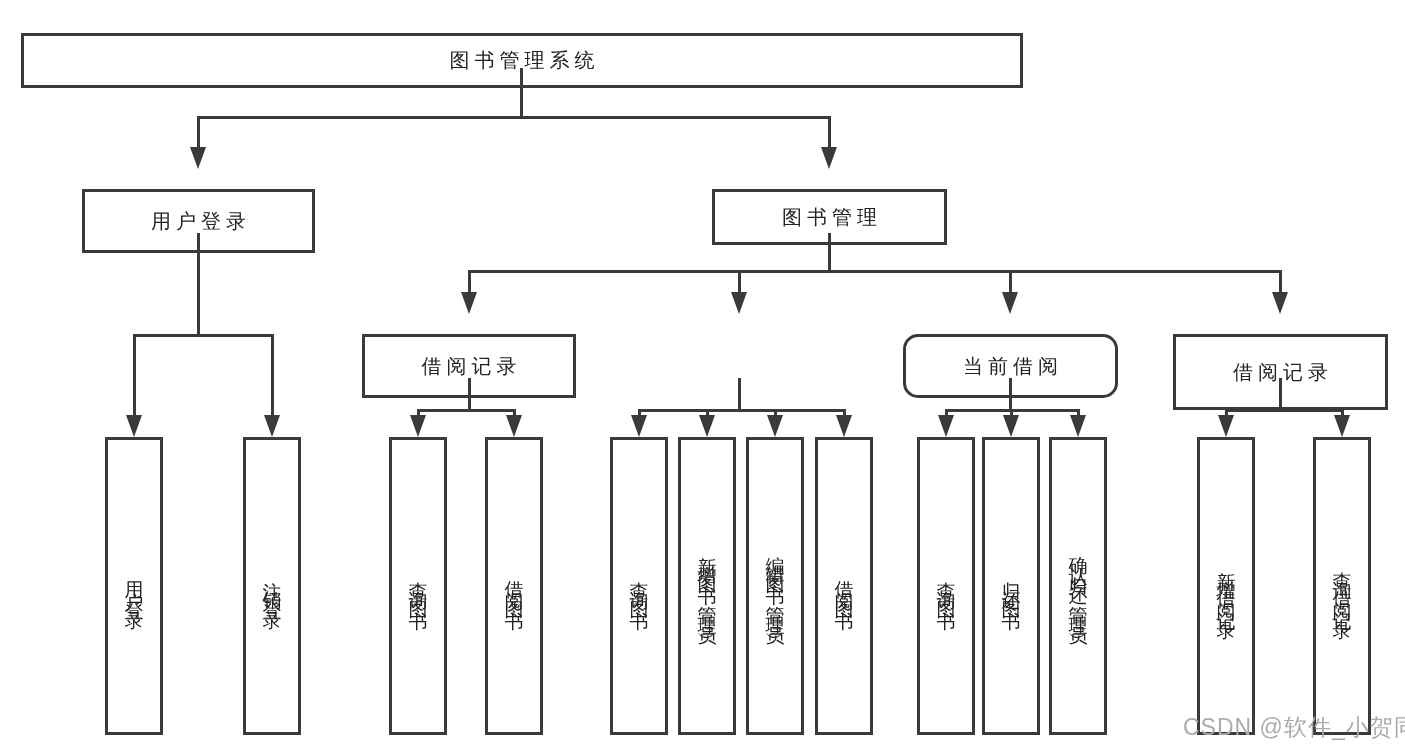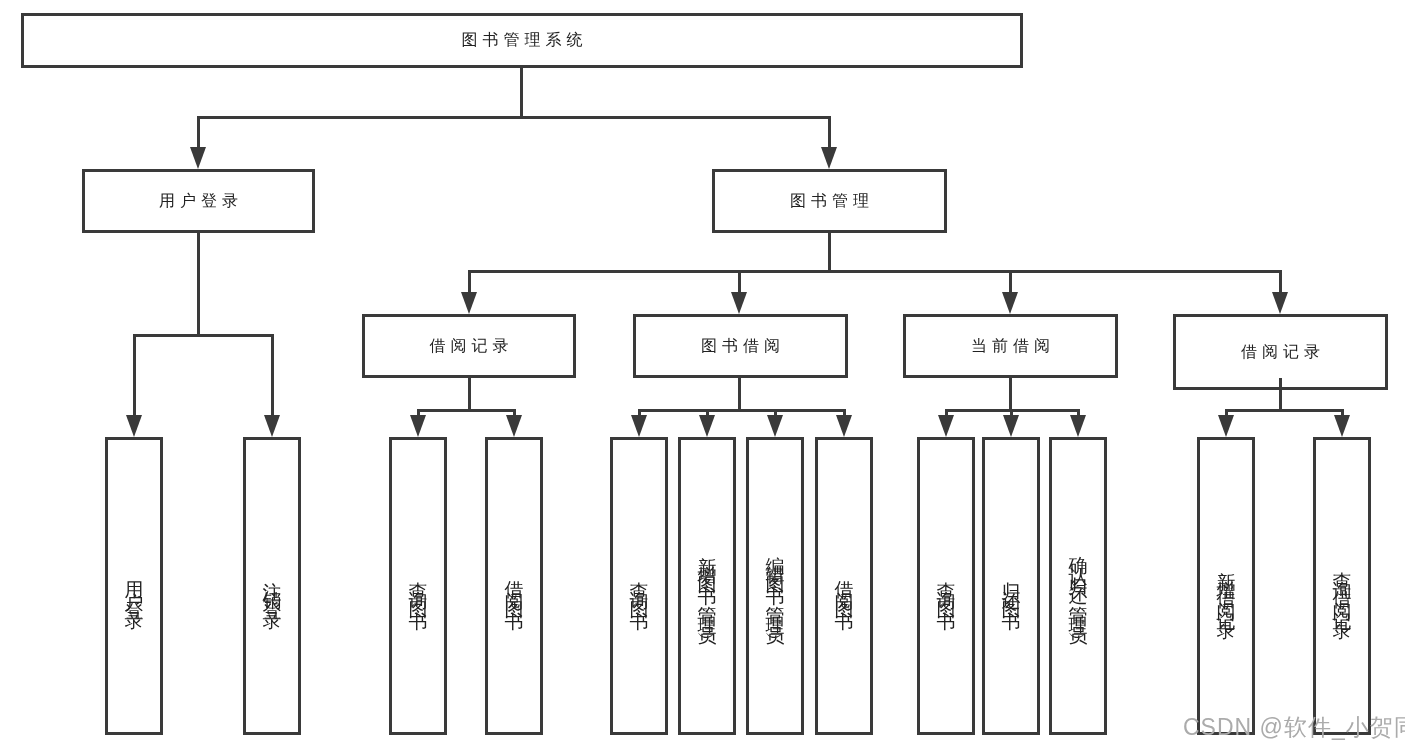--- a/index.html
+++ b/index.html
@@ -12,21 +12,21 @@
   html,body{margin:0;padding:0;background:var(--page-bg);}
   body{font-family:"Liberation Sans","DejaVu Sans",sans-serif;}
   .canvas{
     position:relative;width:1405px;height:747px;background:var(--page-bg);overflow:hidden;
   }
   .box{
     position:absolute;box-sizing:border-box;background:var(--box-bg);
     border:3px solid var(--line);color:var(--text);
     display:flex;align-items:center;justify-content:center;
   }
-  .hbox{font-size:16px;letter-spacing:5px;text-indent:5px;}
+  .hbox{font-size:20px;letter-spacing:5px;text-indent:5px;margin-top:20px;}
   .vbox{
     top:437px;height:298px;width:58px;
     writing-mode:vertical-rl;text-orientation:mixed;
     font-size:19px;letter-spacing:10px;
   }
   .vl{position:absolute;width:3px;background:var(--line);}
   .hl{position:absolute;height:3px;background:var(--line);}
   .arrow{
     position:absolute;width:0;height:0;
     border-left:8px solid transparent;border-right:8px solid transparent;
@@ -49,21 +49,21 @@
   <div class="vl" style="left:520px;top:68px;height:48px;"></div>
   <div class="hl" style="left:197px;top:116px;width:633px;"></div>
   <div class="vl" style="left:197px;top:116px;height:34px;"></div>
   <div class="arrow" style="left:190px;top:147px;"></div>
   <div class="vl" style="left:828px;top:116px;height:34px;"></div>
   <div class="arrow" style="left:821px;top:147px;"></div>
 
   <div class="box hbox" style="left:82px;top:169px;width:233px;height:64px;">
     <span>用户登录</span>
   </div>
-  <div class="box hbox" style="left:712px;top:169px;width:235px;height:64px;">
+  <div class="box hbox" style="left:712px;top:169px;width:235px;height:56px;">
     <span>图书管理</span>
   </div>
 
   <div class="vl" style="left:197px;top:233px;height:104px;"></div>
   <div class="hl" style="left:133px;top:334px;width:140px;"></div>
   <div class="vl" style="left:133px;top:334px;height:84px;"></div>
   <div class="arrow" style="left:126px;top:415px;"></div>
   <div class="vl" style="left:271px;top:334px;height:84px;"></div>
   <div class="arrow" style="left:264px;top:415px;"></div>
 
@@ -74,24 +74,21 @@
   <div class="vl" style="left:738px;top:270px;height:25px;"></div>
   <div class="arrow" style="left:731px;top:292px;"></div>
   <div class="vl" style="left:1009px;top:270px;height:25px;"></div>
   <div class="arrow" style="left:1002px;top:292px;"></div>
   <div class="vl" style="left:1279px;top:270px;height:25px;"></div>
   <div class="arrow" style="left:1272px;top:292px;"></div>
 
   <div class="box hbox" style="left:362px;top:314px;width:214px;height:64px;">
     <span>借阅记录</span>
   </div>
-  <div class="box hbox" style="left:633px;top:314px;width:215px;height:64px;">
-    <span>图书借阅</span>
-  </div>
-  <div class="box hbox" style="left:903px;top:314px;width:215px;height:64px;">
+  <div class="box hbox" style="left:903px;top:314px;width:215px;height:64px;border-radius:15px;">
     <span>当前借阅</span>
   </div>
   <div class="box hbox" style="left:1173px;top:314px;width:215px;height:76px;">
     <span>借阅记录</span>
   </div>
 
   <div class="vl" style="left:468px;top:378px;height:34px;"></div>
   <div class="hl" style="left:417px;top:409px;width:98px;"></div>
   <div class="vl" style="left:417px;top:409px;height:9px;"></div>
   <div class="arrow" style="left:410px;top:415px;"></div>

